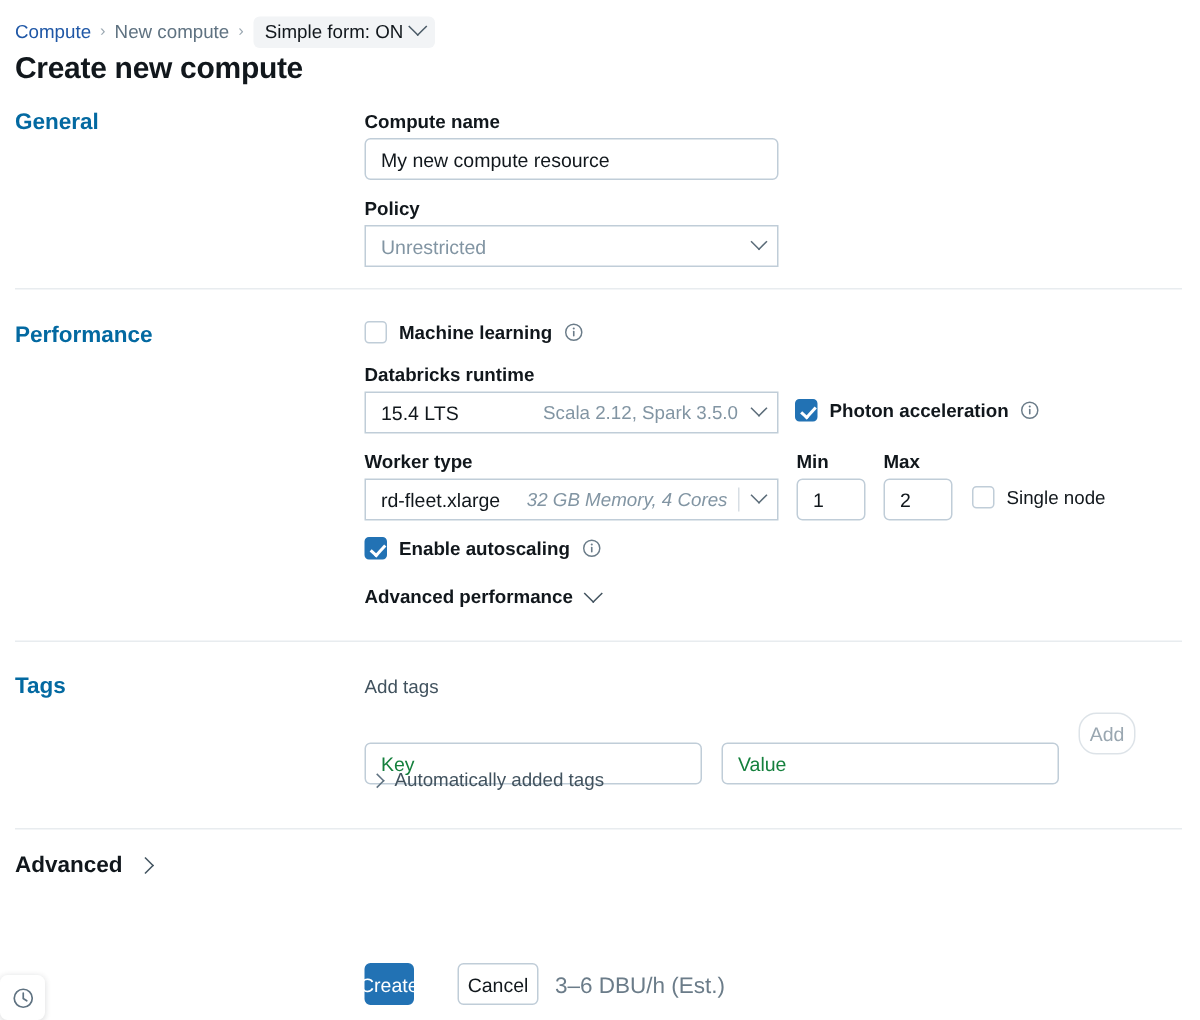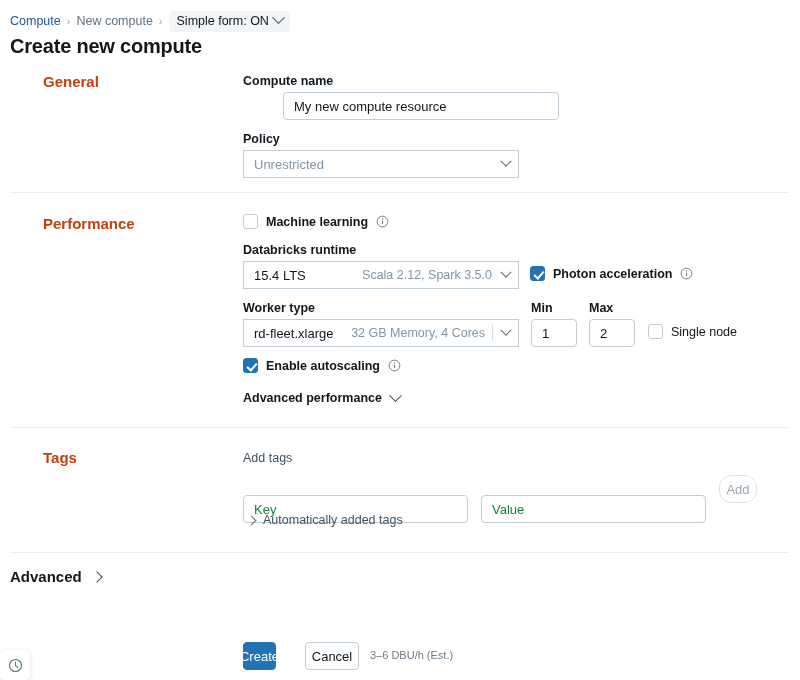--- a/index.html
+++ b/index.html
@@ -77,22 +77,21 @@
     letter-spacing: -0.2px;
     color: #11171c;
   }
 
   
   .section-title {
     position: absolute;
     left: 10px;
     font-size: 15px;
     font-weight: bold;
-    color: #c2410c;
-    margin-left: 33px;
+    color: #0369a1;
   }
 
   .divider {
     position: absolute;
     left: 10px;
     width: 778px;
     height: 1px;
     background: #e8ecef;
   }
 
@@ -292,21 +291,21 @@
   }
   .btn-disabled {
     background: #ffffff;
     color: #9aa7b1;
     border: 1px solid #dde3e8;
     cursor: default;
   }
 
   .footnote {
     position: absolute;
-    font-size: 11px;
+    font-size: 15px;
     color: #6b7c89;
   }
 
   
   .clock-card {
     position: absolute;
     left: 0px;
     top: 650px;
     width: 30px;
     height: 30px;
@@ -332,21 +331,21 @@
       <span>Simple form: ON</span>
       <span class="chev"></span>
     </div>
   </div>
 
   <div class="page-title">Create new compute</div>
 
   <div class="section-title" style="top:73px;">General</div>
 
   <div class="field-label" style="left:243px; top:74px;">Compute name</div>
-  <div class="input-box" style="left:243px; top:92px; width:276px;margin-left:40px;">My new compute resource</div>
+  <div class="input-box" style="left:243px; top:92px; width:276px;">My new compute resource</div>
 
   <div class="field-label" style="left:243px; top:132px;">Policy</div>
   <div class="select-box" style="left:243px; top:150px; width:276px;">
     <span class="select-value muted">Unrestricted</span>
     <span class="select-chevron" style="margin-left:auto;"></span>
   </div>
 
   <div class="divider" style="top:192px;"></div>
 
   <div class="section-title" style="top:215px;">Performance</div>
@@ -374,21 +373,21 @@
     <svg class="info-icon" viewBox="0 0 16 16">
       <circle cx="8" cy="8" r="6.6" fill="none" stroke="#6b7c89" stroke-width="1.2"></circle>
       <circle cx="8" cy="4.9" r="0.85" fill="#6b7c89"></circle>
       <rect x="7.35" y="6.7" width="1.3" height="4.8" rx="0.6" fill="#6b7c89"></rect>
     </svg>
   </div>
 
   <div class="field-label" style="left:243px; top:301px;">Worker type</div>
   <div class="select-box" style="left:243px; top:319px; width:276px;">
     <span class="select-value">rd-fleet.xlarge</span>
-    <span class="select-hint" style="padding-right:7px;">32 GB Memory, 4 Cores</span>
+    <span class="select-hint" style="padding-right:7px;font-style:italic;">32 GB Memory, 4 Cores</span>
     <span class="divider-vert"></span>
     <span class="select-chevron"></span>
   </div>
 
   <div class="field-label" style="left:531px; top:301px;">Min</div>
   <div class="input-box" style="left:531px; top:319px; width:46px; justify-content:flex-start;">1</div>
 
   <div class="field-label" style="left:589px; top:301px;">Max</div>
   <div class="input-box" style="left:589px; top:319px; width:46px; justify-content:flex-start;">2</div>
 

